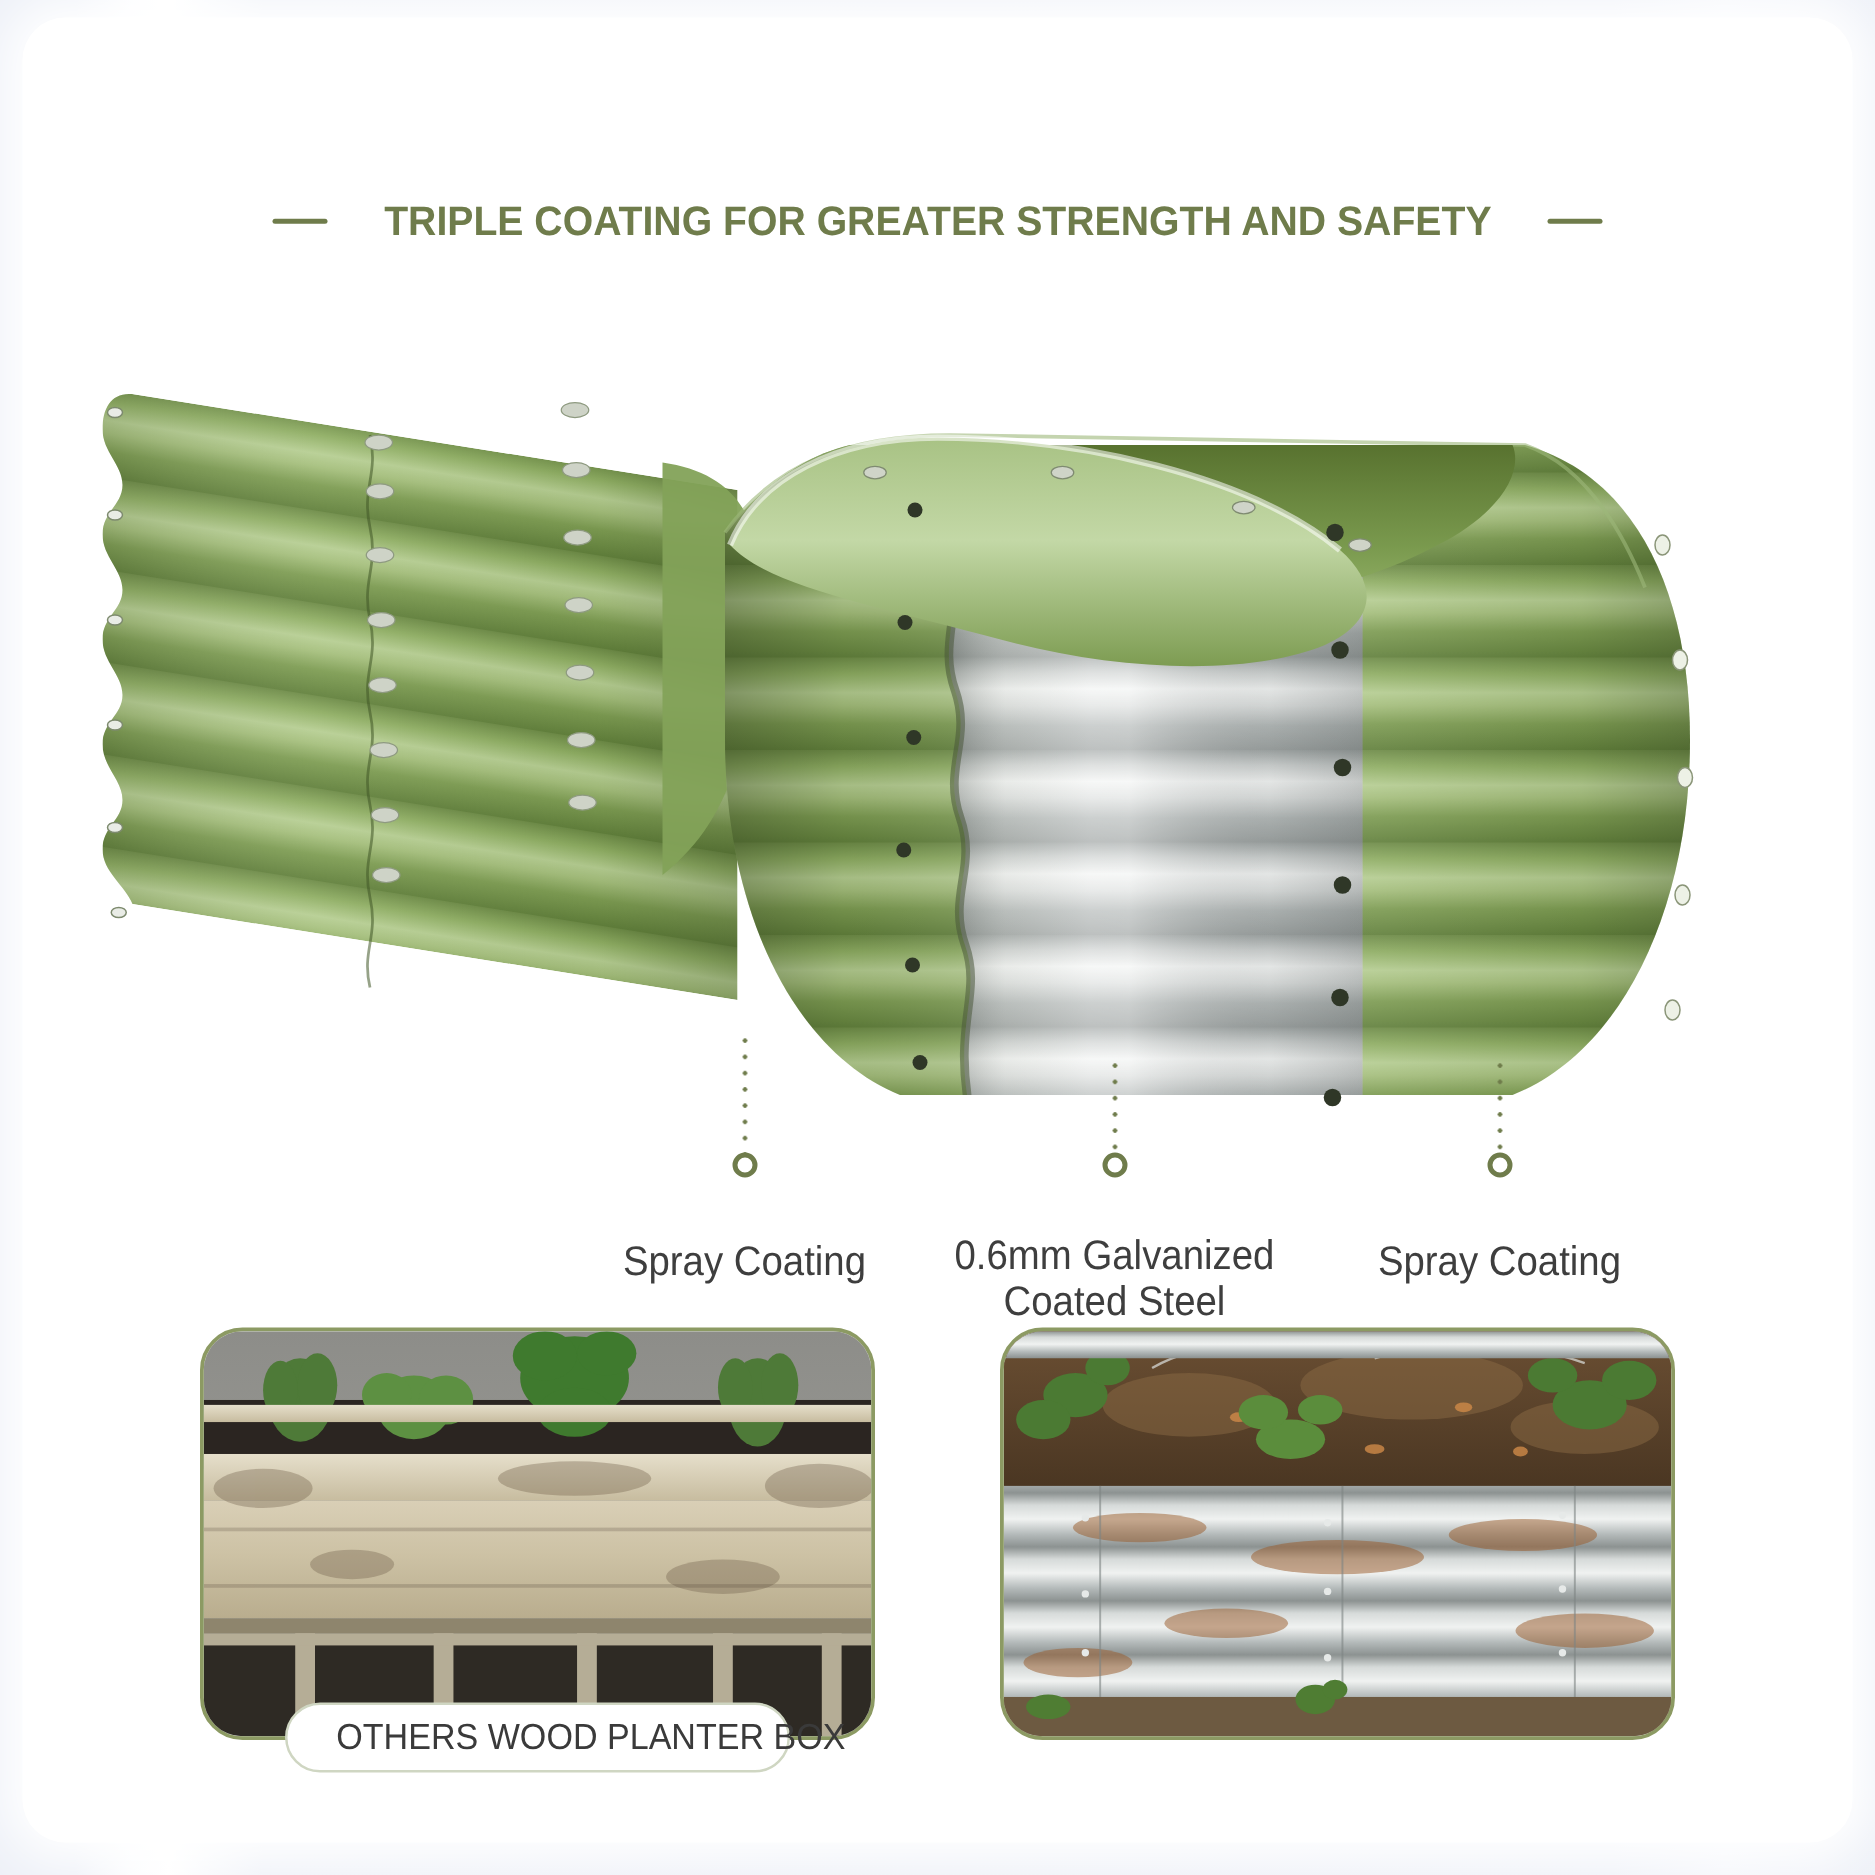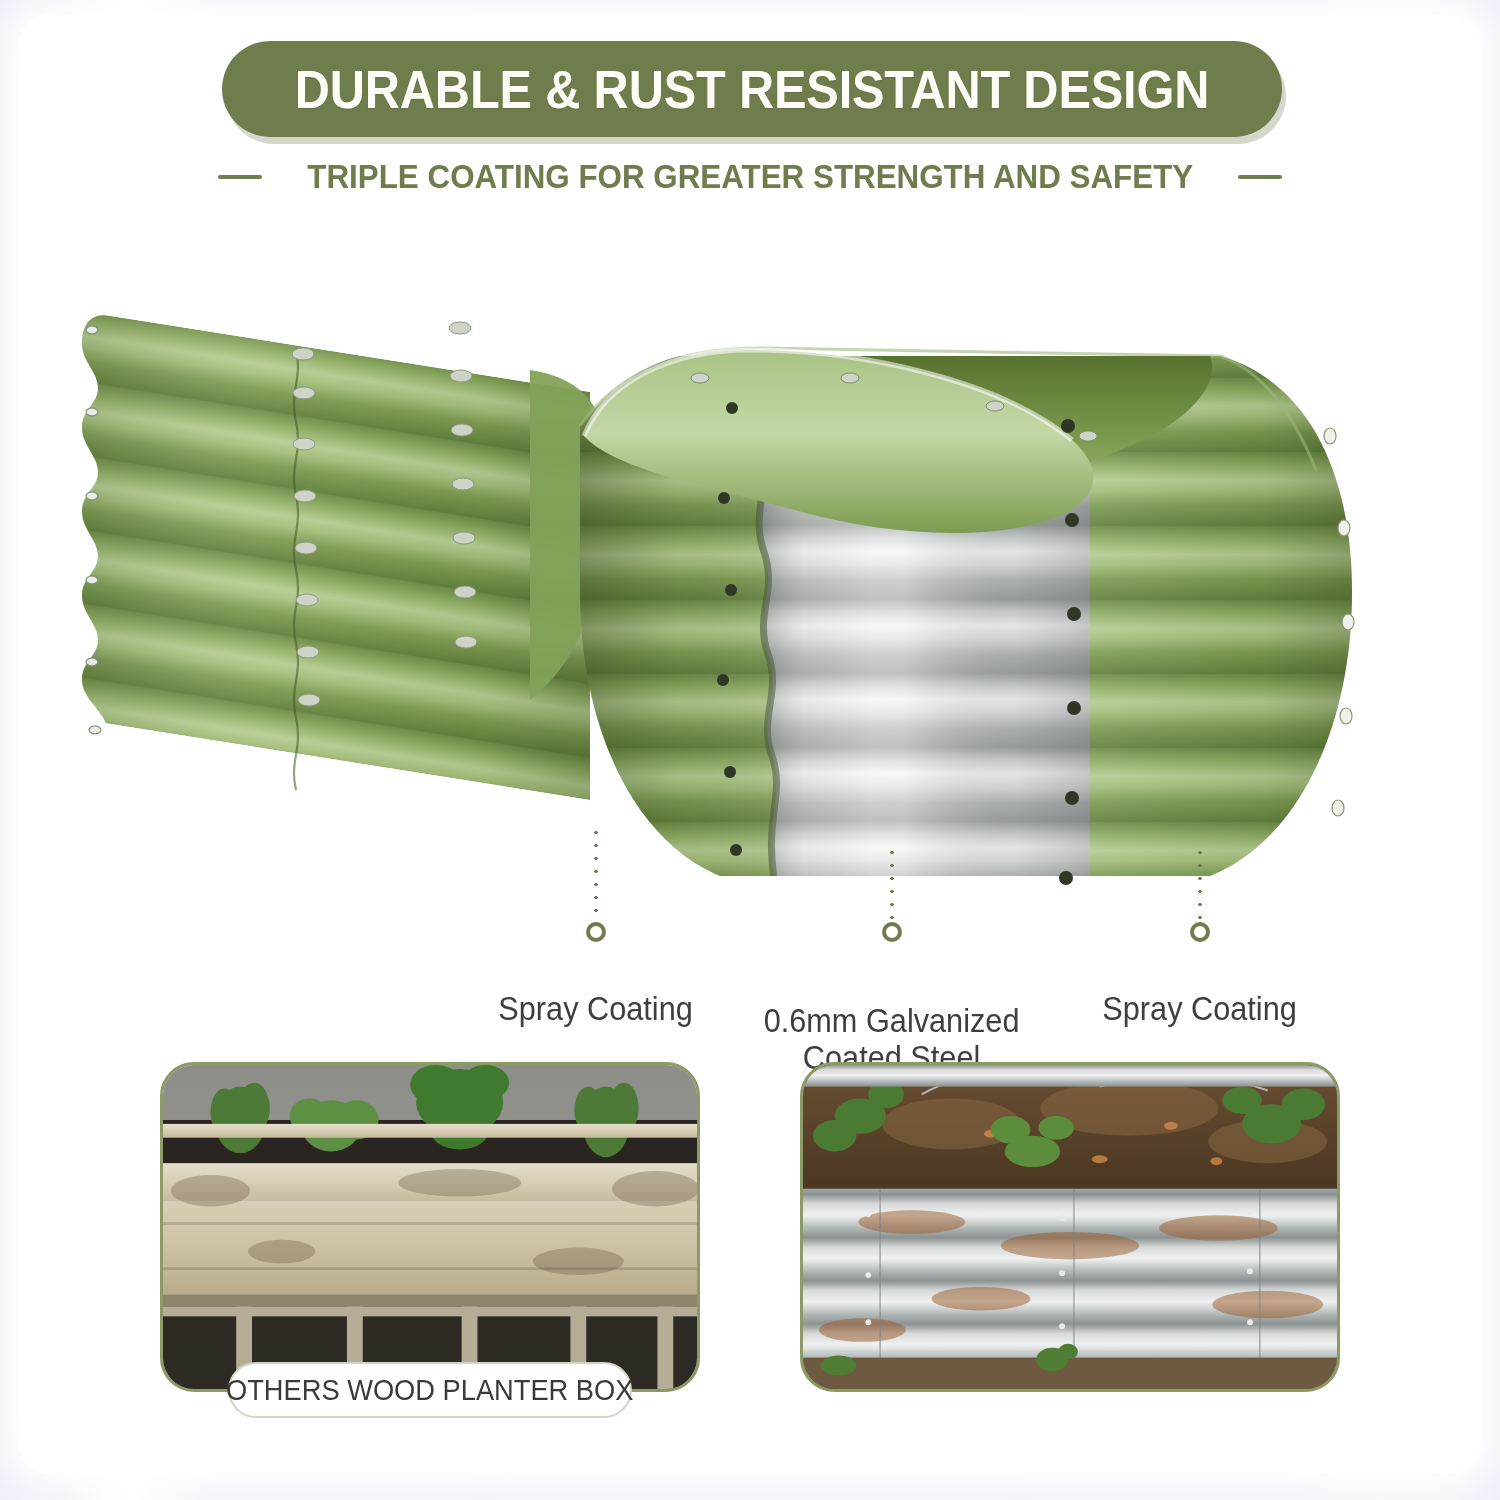--- a/index.html
+++ b/index.html
@@ -111,42 +111,39 @@
   }
   .thumb .photo { position: absolute; inset: 0; }
   .thumb .photo svg { display: block; width: 100%; height: 100%; }
 
   .caption-pill {
     position: absolute;
     height: 56px;
     background: #ffffff;
     border: 2px solid #cfd6c2;
     border-radius: 28px;
-    display: flex; align-items: center; justify-content: center;
+    display: flex; align-items: center; justify-content: flex-start;
     padding: 0 26px;
     white-space: nowrap;
   }
   .caption-pill span {
     color: #3a3a3a;
     font-size: 29px;
     font-weight: 400;
     transform: scaleX(0.94);
     display: inline-block;
   }
 </style>
 </head>
 <body>
 
 <div id="page">
 
   <div id="inner-panel"></div>
 
-  <div id="header-banner">
-    <div id="header-title">DURABLE &amp; RUST RESISTANT DESIGN</div>
-  </div>
 
   <div id="subtitle-row">
     <div class="sub-dash"></div>
     <div id="subtitle-text">TRIPLE COATING FOR GREATER STRENGTH AND SAFETY</div>
     <div class="sub-dash"></div>
   </div>
 
   <div id="hero">
     <svg viewBox="0 0 1380 690" xmlns="http://www.w3.org/2000/svg">
       <defs>
@@ -371,21 +368,21 @@
     <div class="dots" style="top:0; height:98px;"></div>
     <div class="ring" style="top:96px;"></div>
     <div class="clabel" style="top:128px; width:330px;">
       <span>Spray Coating</span>
     </div>
   </div>
 
   <div class="callout" style="left:792px; top:846px; width:200px;">
     <div class="dots" style="top:0; height:78px;"></div>
     <div class="ring" style="top:76px;"></div>
-    <div class="clabel" style="top:120px; width:460px;">
+    <div class="clabel" style="top:103px; width:460px;">
       <span>0.6mm Galvanized
 Coated Steel</span>
     </div>
   </div>
 
   <div class="callout" style="left:1100px; top:846px; width:200px;">
     <div class="dots" style="top:0; height:78px;"></div>
     <div class="ring" style="top:76px;"></div>
     <div class="clabel" style="top:108px; width:330px;">
       <span>Spray Coating</span>

